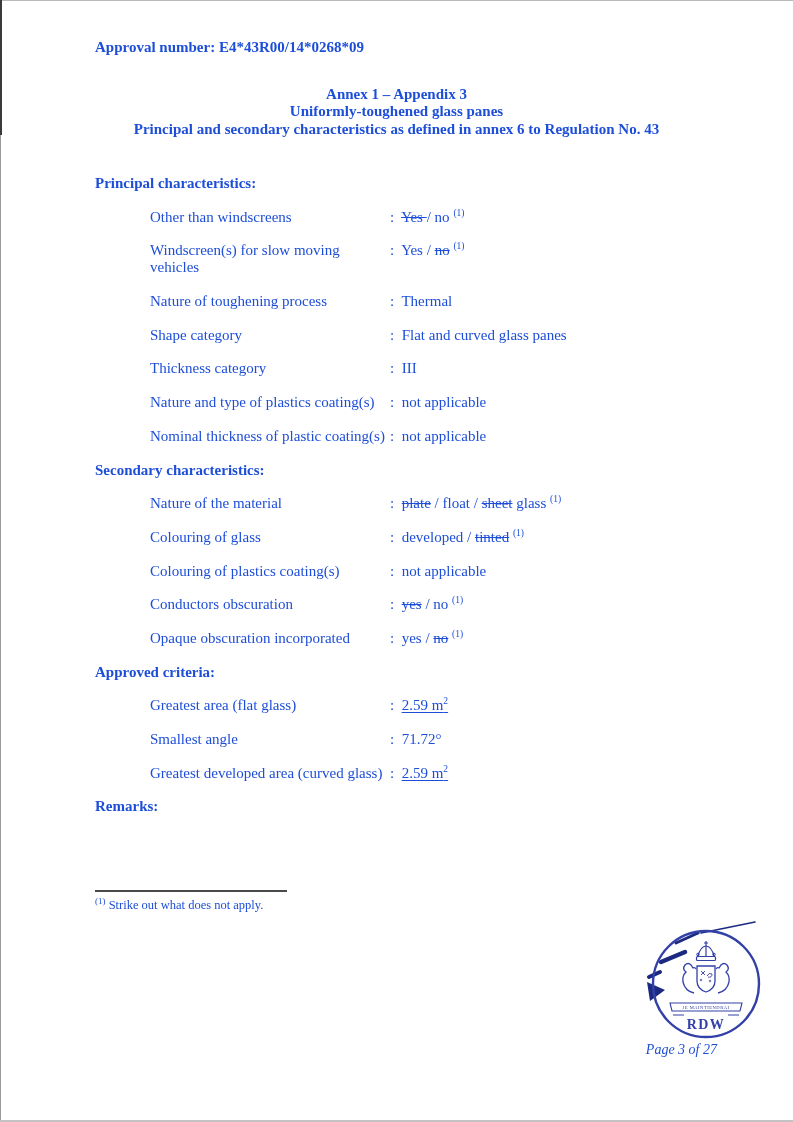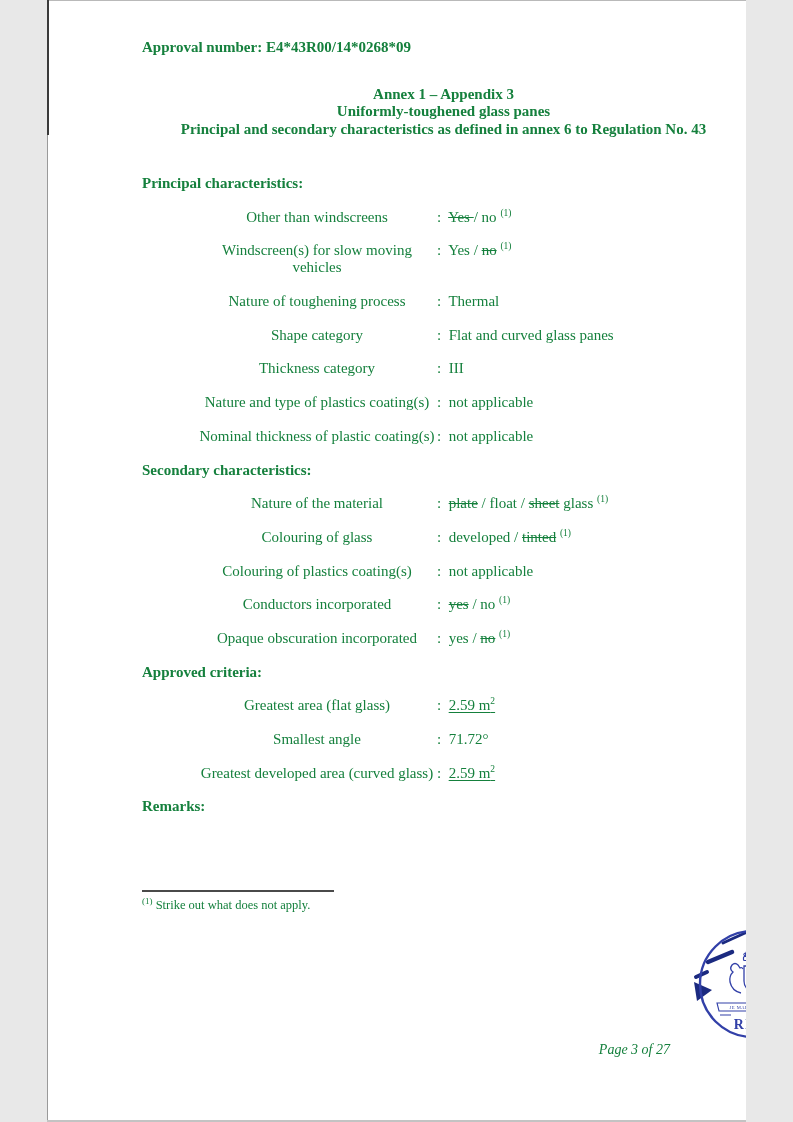--- a/index.html
+++ b/index.html
@@ -1,32 +1,32 @@
 <!DOCTYPE html>
 <html style="--stamp-color: #3240a8; --ink-color: #1b2a80;"><head>
 <meta charset="utf-8">
 <style>
   html,body { margin:0; padding:0; background:#e8e8e8; }
   .page {
-    position:relative; width:699px; height:1122px; background:#ffffff;
-    font-family:"Liberation Serif","DejaVu Serif",serif; color:#15803d;
+    position:relative; width:793px; height:1122px; background:#ffffff;
+    font-family:"Liberation Serif","DejaVu Serif",serif; color:#1d4ed8;
     overflow:hidden; margin:0 auto;
   }
   
   .edge-top    { position:absolute; left:0; top:0; width:793px; height:1px; background:#b9b9b9; }
   .edge-left   { position:absolute; left:0; top:0; width:1px; height:1122px; background:#9a9a9a; }
   .edge-left-dark { position:absolute; left:0; top:0; width:2px; height:135px; background:#3a3a3a; }
   .edge-bottom { position:absolute; left:0; bottom:0; width:793px; height:2px; background:#c3c3c3; }
 
   .approval { position:absolute; left:95px; top:37px; font-size:15px; font-weight:bold; line-height:20px; white-space:pre; }
   .title-block { position:absolute; left:0; top:86px; width:793px; text-align:center; font-size:15px; font-weight:bold; line-height:17.3px; }
 
   #sections { position:absolute; left:95px; top:175px; width:660px; font-size:15px; }
   .sec-heading { font-weight:bold; line-height:17px; margin-bottom:16.7px; white-space:pre; }
-  .row { display:flex; line-height:17px; margin-bottom:16.7px;text-align:center; }
+  .row { display:flex; line-height:17px; margin-bottom:16.7px; }
   .row .label { flex:none; width:295px; padding-left:55px; box-sizing:border-box; white-space:pre; }
   .row .value { white-space:pre; }
   .strike { text-decoration:line-through; text-decoration-thickness:1.2px; }
   .u { text-decoration:underline; text-underline-offset:2px; }
   sup { font-size:9.5px; vertical-align:super; line-height:0; }
 
   .fn-rule { position:absolute; left:95px; top:890px; width:192px; border-top:2px solid #4a4a4a; }
   .footnote { position:absolute; left:95px; top:897px; font-size:12.5px; line-height:16px; white-space:pre; }
   .footnote sup { font-size:9px; }
 
@@ -95,21 +95,21 @@
       </div>
       <div class="row">
         <span class="label">Colouring of glass</span>
         <span class="value"><span>:  </span><span>developed / </span><span class="strike">tinted</span><span> </span><sup>(1)</sup></span>
       </div>
       <div class="row">
         <span class="label">Colouring of plastics coating(s)</span>
         <span class="value"><span>:  </span><span>not applicable</span></span>
       </div>
       <div class="row">
-        <span class="label">Conductors incorporated</span>
+        <span class="label">Conductors obscuration</span>
         <span class="value"><span>:  </span><span class="strike">yes</span><span> / no </span><sup>(1)</sup></span>
       </div>
       <div class="row">
         <span class="label">Opaque obscuration incorporated</span>
         <span class="value"><span>:  </span><span>yes / </span><span class="strike">no</span><span> </span><sup>(1)</sup></span>
       </div>
       <div class="sec-heading">Approved criteria:</div>
       <div class="row">
         <span class="label">Greatest area (flat glass)</span>
         <span class="value"><span>:  </span><span class="u"><span>2.59 m</span><sup>2</sup></span></span>

